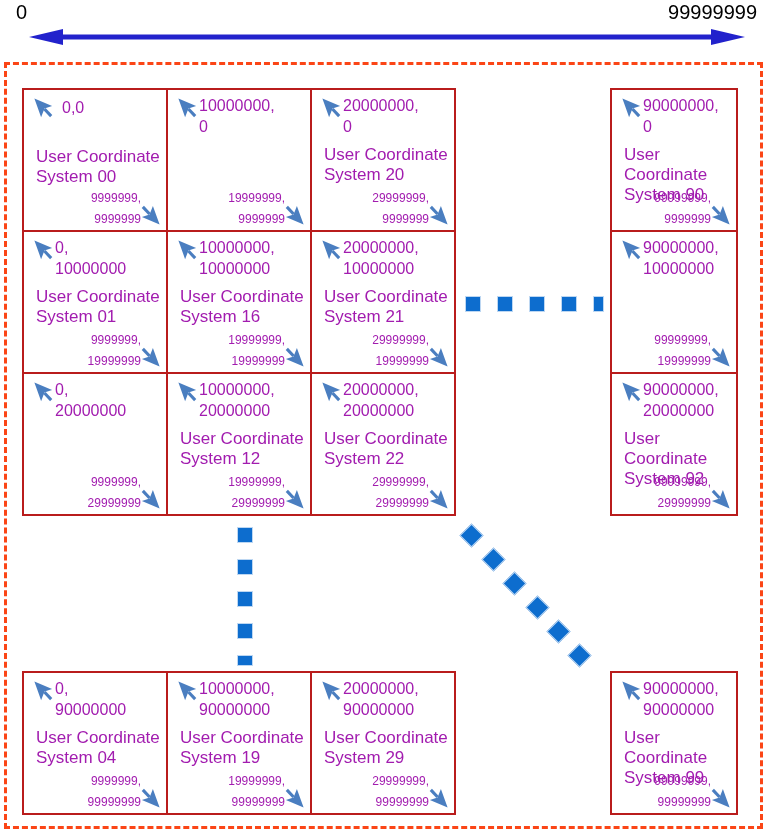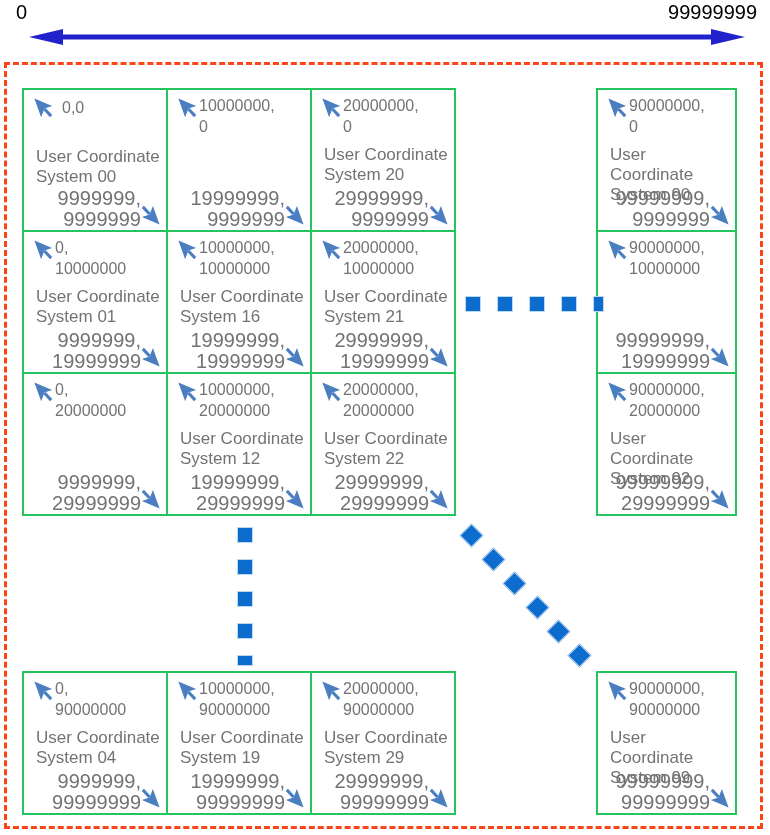--- a/index.html
+++ b/index.html
@@ -13,34 +13,34 @@
   .axis-label.max{right:13px;}
   .axis-arrow{position:absolute;left:0;top:26px;}
   
   .page-border{
     position:absolute;left:4px;top:62px;width:759px;height:767px;
     border:3px dashed #fb4516;box-sizing:border-box;
   }
   
   .box{
     position:absolute;width:146px;height:144px;background:#ffffff;
-    border:2px solid #22c55e;box-sizing:border-box;color:#737373;
+    border:2px solid #b91c1c;box-sizing:border-box;color:#a21caf;
   }
-  .c0{left:22px}.c1{left:166px}.c2{left:310px}.c3{left:596px;width:141px}
+  .c0{left:22px}.c1{left:166px}.c2{left:310px}.c3{left:610px;width:128px}
   .r0{top:88px}.r1{top:230px}.r2{top:372px}.r3{top:671px}
   .box-top{display:flex;padding:5px 4px 0 8px;}
   .cur{flex:none;}
   .cur.nw{width:23px;height:23px;margin-top:2px;}
   .cur.se{width:23px;height:23px;transform:rotate(180deg);margin:0 0 4px -2px;}
   .origin{flex:1;min-height:42px;text-align:left;font-size:16px;line-height:21px;padding-right:3px;}
   .origin.inline{text-align:left;padding-left:7px;padding-top:2px;}
   .oline{display:block;}
   .name{font-size:17px;line-height:20px;margin:8px 6px 0 12px;}
   .corner{position:absolute;right:4px;bottom:0;display:flex;align-items:flex-end;}
-  .ctext{text-align:right;font-size:20px;line-height:21px;}
+  .ctext{text-align:right;font-size:12px;line-height:21px;}
   
   .dash{background:#0d6dce;border:1px solid #bdd7f2;width:14px;height:14px;}
   .hgroup{position:absolute;left:465px;top:296px;display:flex;gap:16px;}
   .hgroup .dash.narrow{width:9px;}
   .vgroup{position:absolute;left:237px;top:527px;display:flex;flex-direction:column;gap:16px;}
   .vgroup .dash.short{height:9px;}
   .diamond{position:absolute;width:15px;height:15px;background:#0d6dce;border:1px solid #bdd7f2;transform:rotate(45deg);}
 </style>
 </head>
 <body>

